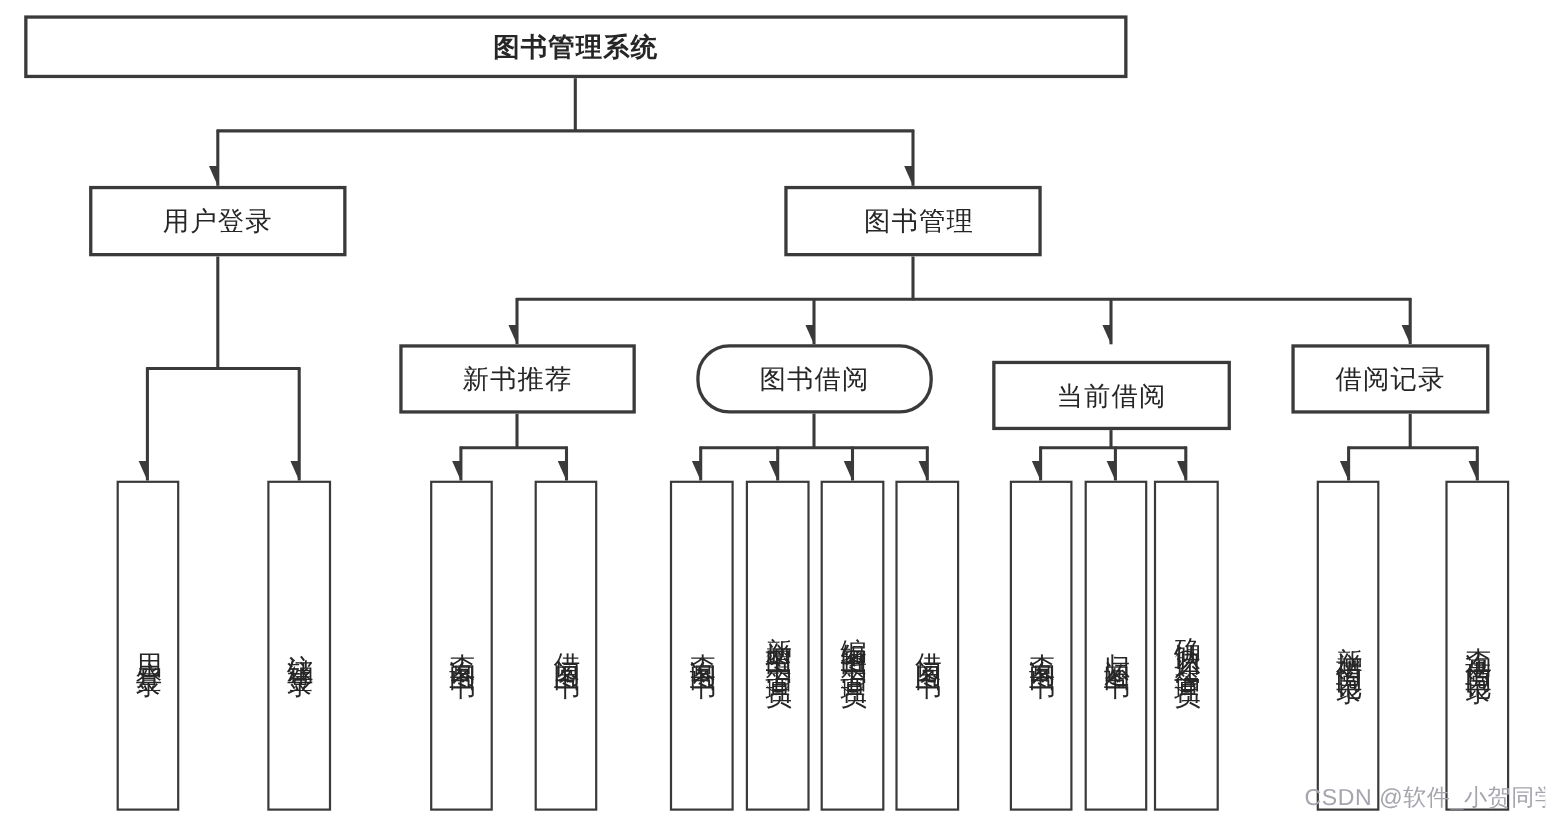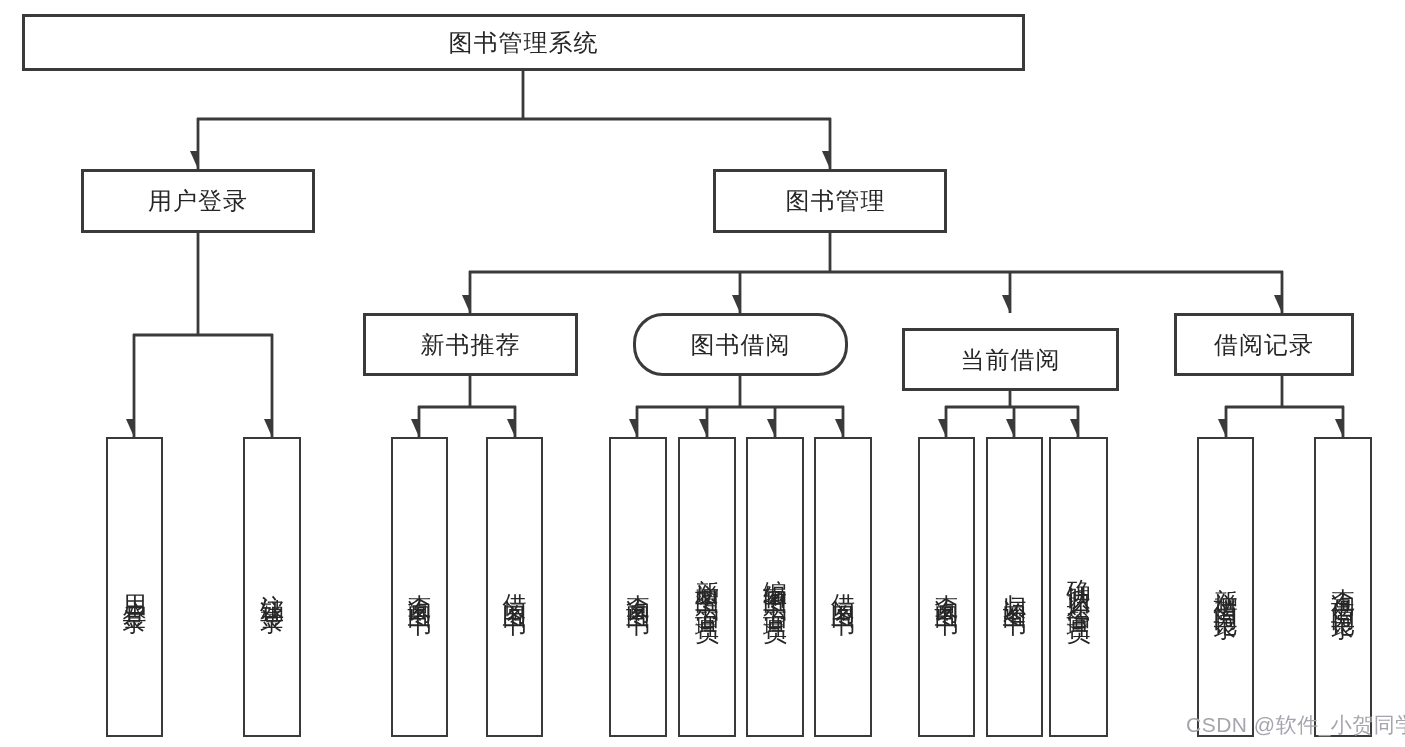--- a/index.html
+++ b/index.html
@@ -97,21 +97,21 @@
     <line x1="946" y1="406" x2="946" y2="437" marker-end="url(#arr)"></line>
     <line x1="1014" y1="406" x2="1014" y2="437" marker-end="url(#arr)"></line>
     <line x1="1078" y1="406" x2="1078" y2="437" marker-end="url(#arr)"></line>
 
     <line x1="1282" y1="376" x2="1282" y2="408"></line>
     <line x1="1225" y1="407" x2="1344" y2="407"></line>
     <line x1="1226" y1="406" x2="1226" y2="437" marker-end="url(#arr)"></line>
     <line x1="1343" y1="406" x2="1343" y2="437" marker-end="url(#arr)"></line>
   </svg>
 
-  <div class="node" style="left:22px;top:14px;width:1003px;height:57px;">图书管理系统</div>
+  <div class="node" style="left:22px;top:14px;width:1003px;height:57px;font-weight:bold;">图书管理系统</div>
 
   <div class="node lvl2" style="left:81px;top:169px;width:234px;">用户登录</div>
   <div class="node lvl2" style="left:713px;top:169px;width:234px;padding-left:11px;">图书管理</div>
 
   <div class="node lvl3" style="left:363px;top:313px;width:215px;height:63px;text-align:right;">新书推荐</div>
   <div class="node lvl3" style="left:633px;top:313px;width:215px;height:63px;border-radius:30px;">图书借阅</div>
   <div class="node lvl3" style="left:902px;top:328px;width:217px;height:63px;">当前借阅</div>
   <div class="node lvl3" style="left:1174px;top:313px;width:180px;height:63px;">借阅记录</div>
 
   <div class="node leaf" style="left:106px;width:57px;">用户登录</div>

